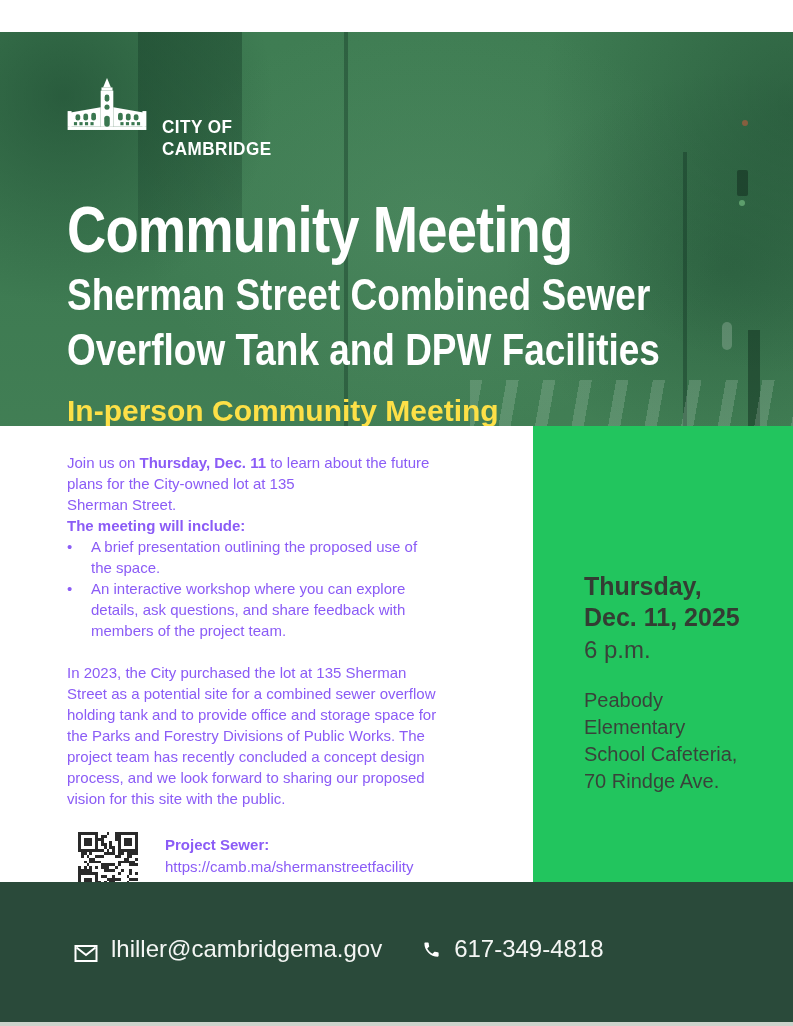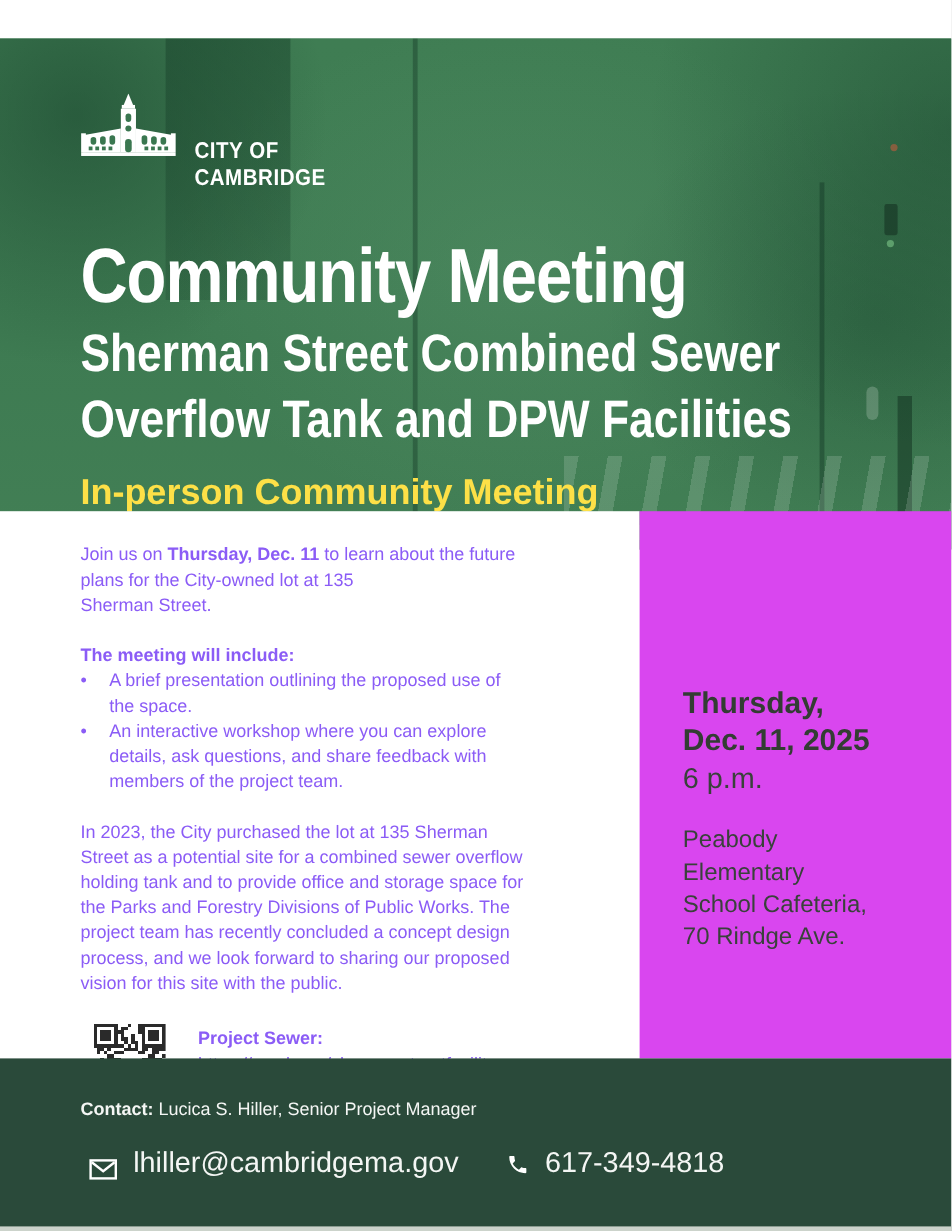--- a/index.html
+++ b/index.html
@@ -43,33 +43,33 @@
   .h-subtitle { position:absolute; left:67px; top:235px; color:#fff; font-weight:700;
     font-size:44px; line-height:55px; white-space:pre-line;
     transform:scaleX(.84); transform-origin:left top; }
   .h-tagline { position:absolute; left:67px; top:362px; color:#fde047; font-weight:700;
     font-size:30px; line-height:34px; white-space:nowrap; }
 
   
   .content { position:absolute; left:0; top:426px; width:793px; height:456px; display:flex; }
   .main { width:533px; background:#fff; padding:26px 0 0 67px; font-size:15px; line-height:21px; color:#8b5cf6; }
   .intro { width:455px; white-space:pre-line; }
-  .include-heading { font-weight:700; margin-top:21px; }
+  .include-heading { font-weight:700; }
   .bullet-list { list-style:none; width:460px; }
   .bullet-item { display:flex; }
   .bullet-dot { width:24px; flex:none; }
   .bullet-text { white-space:pre-line; }
   .background-para { margin-top:21px; width:465px; white-space:pre-line; }
   .project-row { margin-top:23px; margin-left:11px; display:flex; align-items:flex-start; }
   .qr { width:60px; height:60px; flex:none; }
   .project-info { margin-left:27px; padding-top:2px; }
   .project-label { font-weight:700; }
   .project-url { margin-top:1px; }
 
-  .sidebar { width:260px; background:#d946ef; padding:145px 20px 0 36px; color:#39423a; }
+  .sidebar { width:260px; background:#22c55e; padding:145px 20px 0 51px; color:#39423a; }
   .event-date { font-size:25px; font-weight:700; line-height:31px; color:#333d33; white-space:pre-line; }
   .event-time { font-size:24px; line-height:28px; margin-top:3px; }
   .event-location { font-size:20px; line-height:27px; margin-top:23px; white-space:pre-line; }
 
   
   .footer { position:absolute; left:0; top:882px; width:793px; height:144px;
     background:#2a4a3a; color:#f4f6f4; padding:32px 0 0 67px; }
   .contact-line { font-size:15px; line-height:21px; }
   .contact-label { font-weight:700; }
   .contact-row { margin-top:21px; display:flex; align-items:flex-end; font-size:24px;padding-left:7px; }
@@ -407,21 +407,20 @@
 Dec. 11, 2025</div>
       <div class="event-time">6 p.m.</div>
       <div class="event-location">Peabody
 Elementary
 School Cafeteria,
 70 Rindge Ave.</div>
     </div>
   </div>
 
   <div class="footer">
-    <div class="contact-line"><span class="contact-label">Contact:</span><span> Lucica S. Hiller, Senior Project Manager</span></div>
     <div class="contact-row">
       <span class="icon-box">
         <svg width="24" height="19" viewBox="0 0 24 18">
           <rect x="1.5" y="1.5" width="21" height="15" fill="none" stroke="#ffffff" stroke-width="2"></rect>
           <path d="M2.5 3 L12 10.5 L21.5 3" fill="none" stroke="#ffffff" stroke-width="2"></path>
         </svg>
       </span>
       <span class="email-text">lhiller@cambridgema.gov</span>
       <span class="phone-wrap">
         <span class="icon-box">

